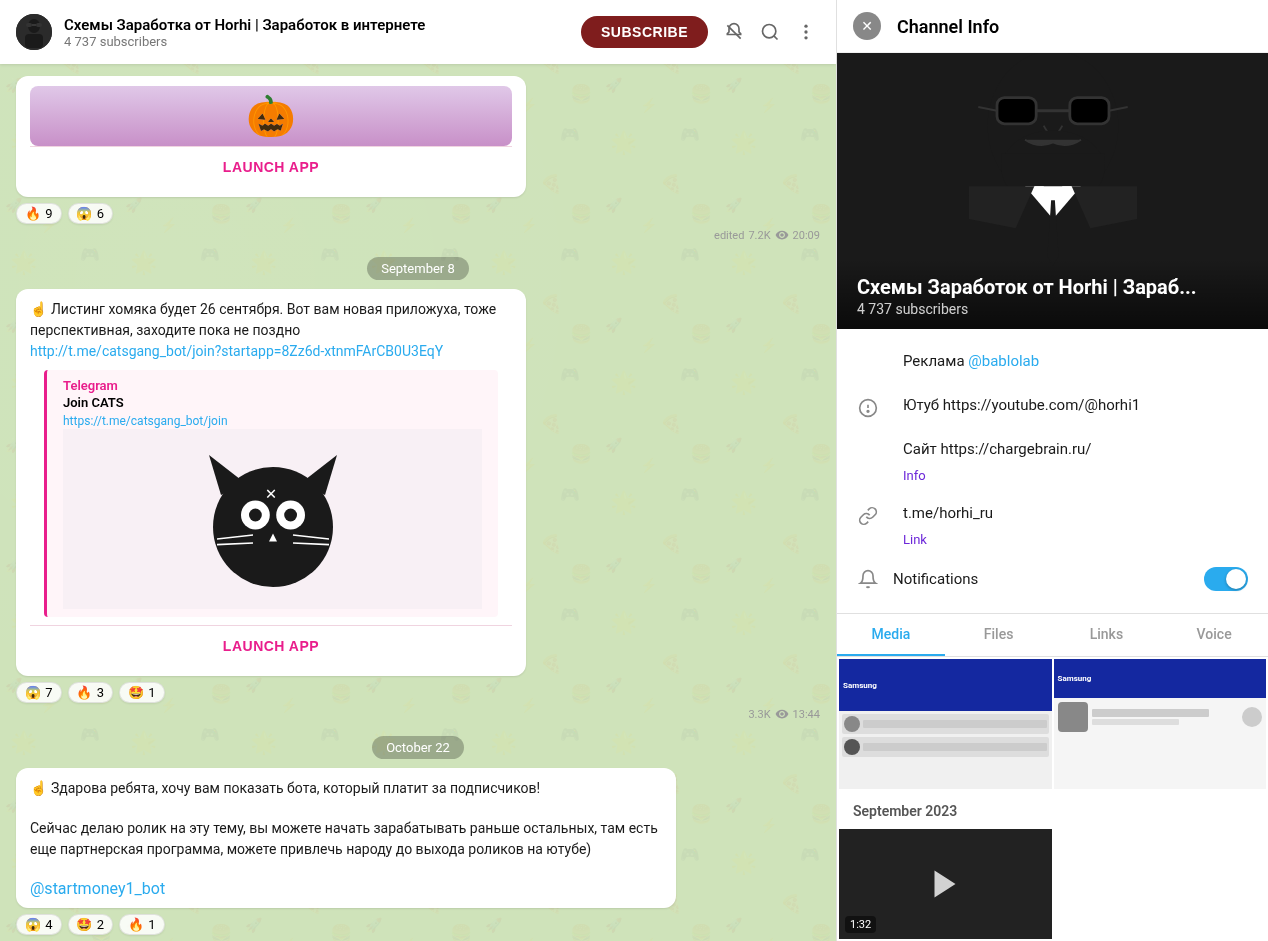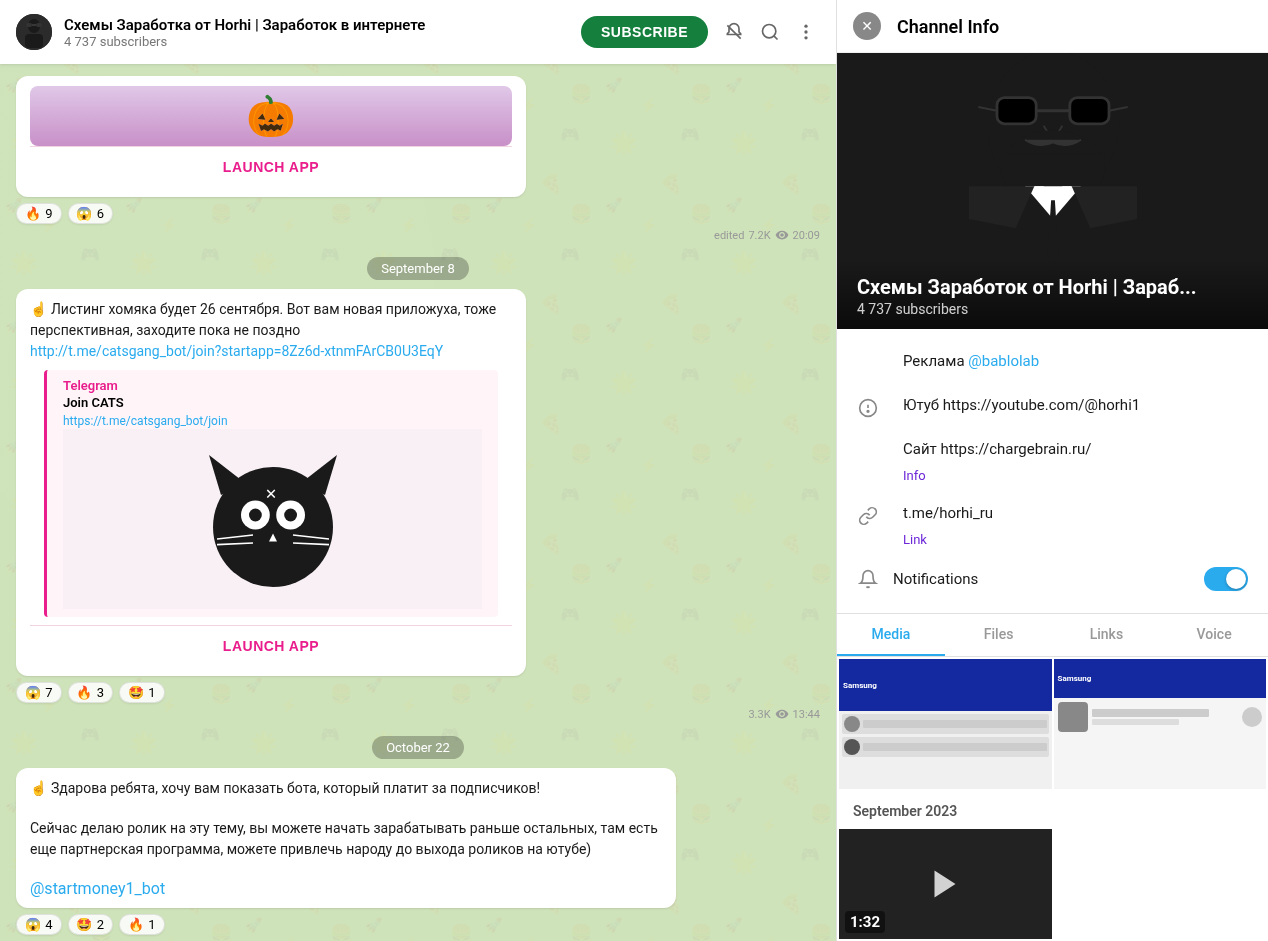--- a/index.html
+++ b/index.html
@@ -61,21 +61,21 @@
       color: #000;
       line-height: 1.2;
     }
 
     .header-subtitle {
       font-size: 13px;
       color: #777;
     }
 
     .header-subscribe-btn {
-      background: #15803d;
+      background: #7f1d1d;
       color: #fff;
       border: none;
       border-radius: 20px;
       padding: 8px 20px;
       font-size: 14px;
       font-weight: 600;
       cursor: pointer;
       letter-spacing: 0.5px;
     }
 
@@ -444,24 +444,23 @@
       font-weight: 600;
       color: #555;
     }
 
     .video-overlay {
       position: absolute;
       bottom: 6px;
       left: 6px;
       background: rgba(0,0,0,0.5);
       color: #fff;
-      font-size: 15px;
+      font-size: 11px;
       padding: 2px 5px;
       border-radius: 4px;
-      font-weight: bold;
     }
 
     
     .cat-svg-container {
       width: 100%;
       height: 180px;
       background: #f8f0f5;
       display: flex;
       align-items: center;
       justify-content: center;

